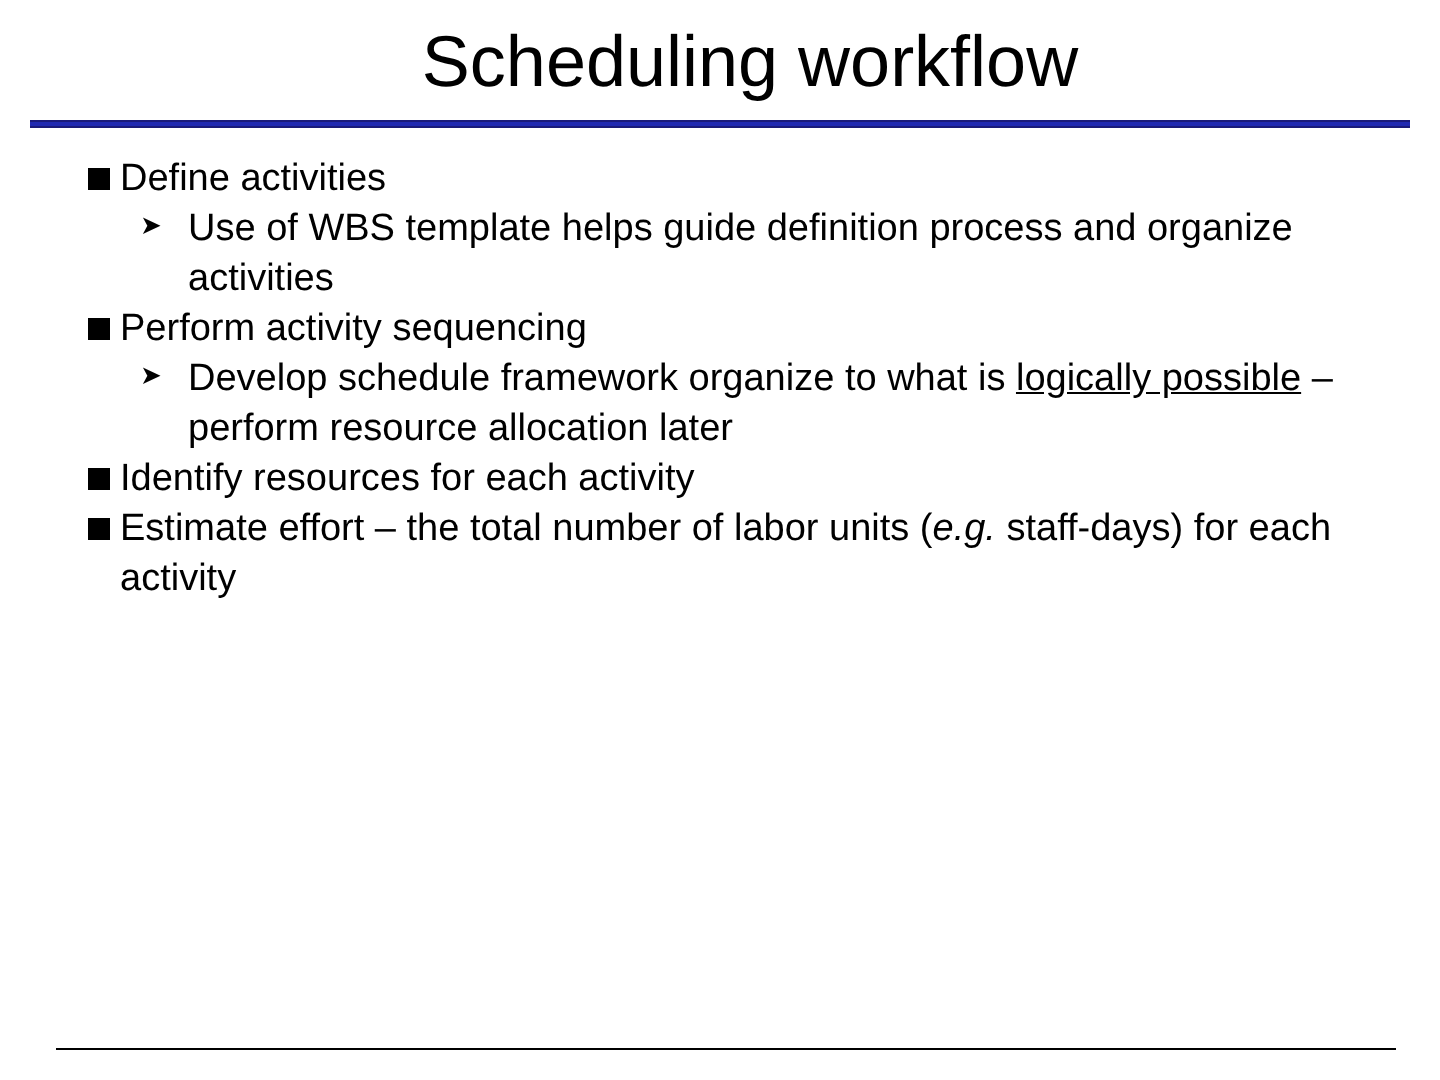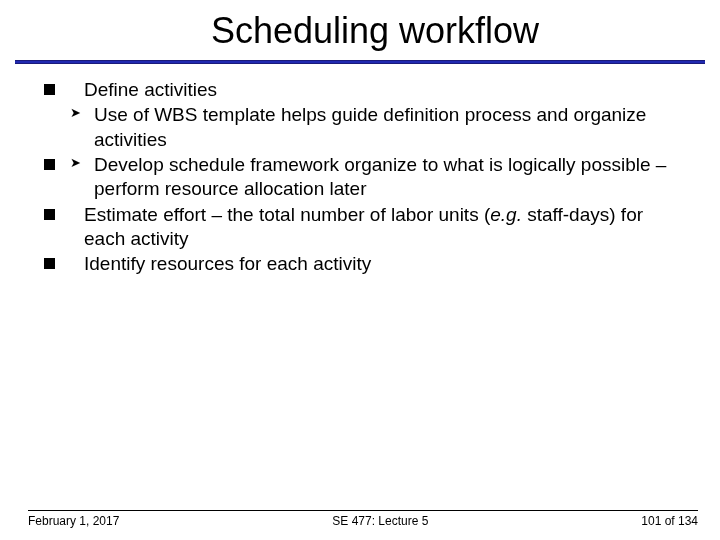--- a/index.html
+++ b/index.html
@@ -29,21 +29,21 @@
     border-bottom: 1px solid #1a1a7a;
   }
   .content {
     padding: 14px 40px 0 44px;
     font-size: 19px;
     line-height: 1.28;
     color: #000;
   }
   .l1 {
     position: relative;
-    padding-left: 40px;
+    padding-left: 16px;
     margin-bottom: 1px;
   }
   .l1 .blk {
     position: absolute;
     left: 0;
     top: 6px;
     width: 11px;
     height: 11px;
     background: #000;
   }
@@ -53,21 +53,21 @@
     margin-bottom: 1px;
   }
   .l2 .arrow {
     position: absolute;
     left: 26px;
     top: 2px;
     font-size: 13px;
     color: #000;
     font-family: Arial, sans-serif;
   }
-  .underline { }
+  .underline { text-decoration: underline; }
   .italic { font-style: italic; }
   .footer {
     position: absolute;
     bottom: 12px;
     left: 0;
     width: 100%;
     padding: 0 22px 0 28px;
     font-size: 12px;
     color: #000;
   }
@@ -92,39 +92,35 @@
     <span class="blk"></span>
     <span>Define activities</span>
   </div>
   <div class="l2">
     <span class="arrow">➤</span>
     <span>Use of WBS template helps guide definition process and organize activities</span>
   </div>
 
   <div class="l1">
     <span class="blk"></span>
+    <span>Perform activity sequencing</span>
   </div>
   <div class="l2">
     <span class="arrow">➤</span>
     <span><span>Develop schedule framework organize to what is </span><span class="underline">logically possible</span><span> – perform resource allocation later</span></span>
   </div>
 
   <div class="l1">
     <span class="blk"></span>
-    <span><span>Estimate effort – the total number of labor units (</span><span class="italic">e.g.</span><span> staff-days) for each activity</span></span>
+    <span>Identify resources for each activity</span>
   </div>
 
   <div class="l1">
     <span class="blk"></span>
-    <span>Identify resources for each activity</span>
+    <span><span>Estimate effort – the total number of labor units (</span><span class="italic">e.g.</span><span> staff-days) for each activity</span></span>
   </div>
 
 
 </div>
 
 <div class="footer">
   <div class="foot-line"></div>
-  <div class="foot-row">
-    <span>February 1, 2017</span>
-    <span>SE 477: Lecture 5</span>
-    <span>101 of 134</span>
-  </div>
 </div>
 
 </body></html>

